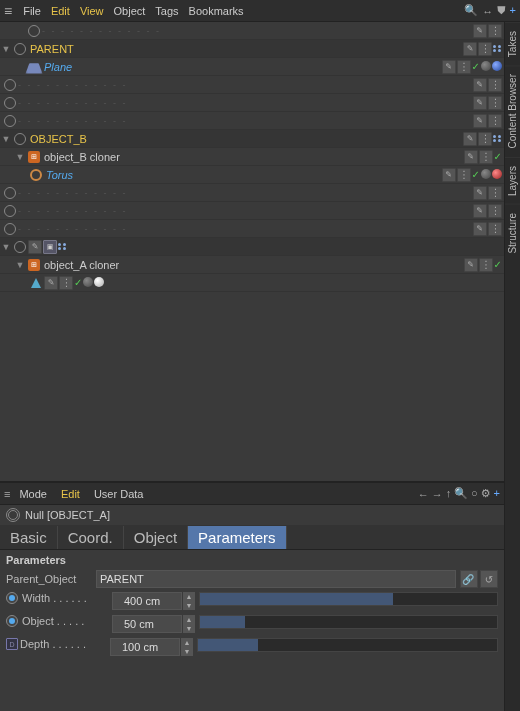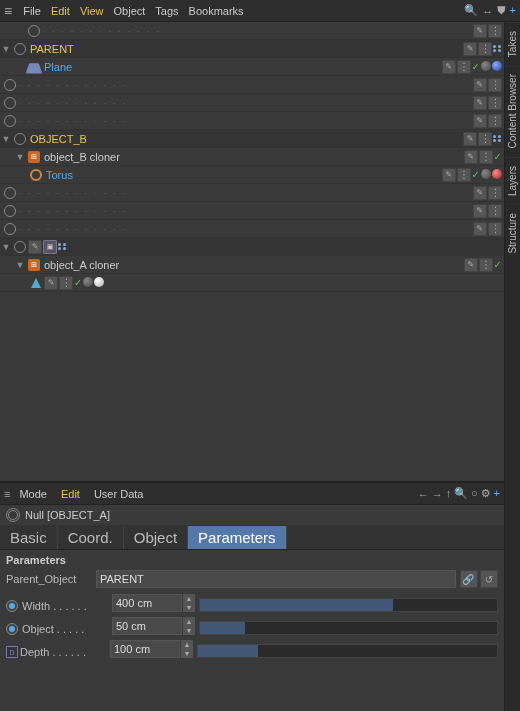--- a/index.html
+++ b/index.html
@@ -105,21 +105,21 @@
     .obj-expand {
       width: 12px;
       flex-shrink: 0;
       color: #888;
       font-size: 9px;
       text-align: center;
     }
     .obj-icon { width: 16px; flex-shrink: 0; display: flex; align-items: center; justify-content: center; }
     .obj-label { flex: 1; color: #ccc; padding-left: 2px; white-space: nowrap; overflow: hidden; }
     .obj-label.yellow { color: #e8c44a; }
-    .obj-label.cyan { color: #5ae; }
+    .obj-label.cyan { color: #5ae; font-style: italic; }
 
     .obj-actions {
       display: flex;
       align-items: center;
       gap: 1px;
       margin-right: 2px;
     }
     .obj-action-btn {
       width: 14px;
       height: 14px;
@@ -279,38 +279,38 @@
 
     .params-title {
       font-weight: bold;
       color: #ccc;
       margin-bottom: 4px;
       font-size: 11px;
     }
 
     .param-row {
       display: flex;
-      align-items: flex-end;
+      align-items: flex-start;
       margin-bottom: 3px;
       height: 20px;
     }
     .param-label {
       width: 90px;
       color: #bbb;
       font-size: 11px;
       flex-shrink: 0;
     }
     .param-value-box {
       display: flex;
       align-items: center;
       background: #4a4a4a;
       border: 1px solid #555;
       height: 18px;
       min-width: 70px;
-      padding: 0 3px;
+      padding: 0 11px;
       font-size: 11px;
       color: #ddd;
       position: relative;
     }
     .param-stepper {
       display: flex;
       flex-direction: column;
       margin-left: 1px;
     }
     .param-stepper button {

